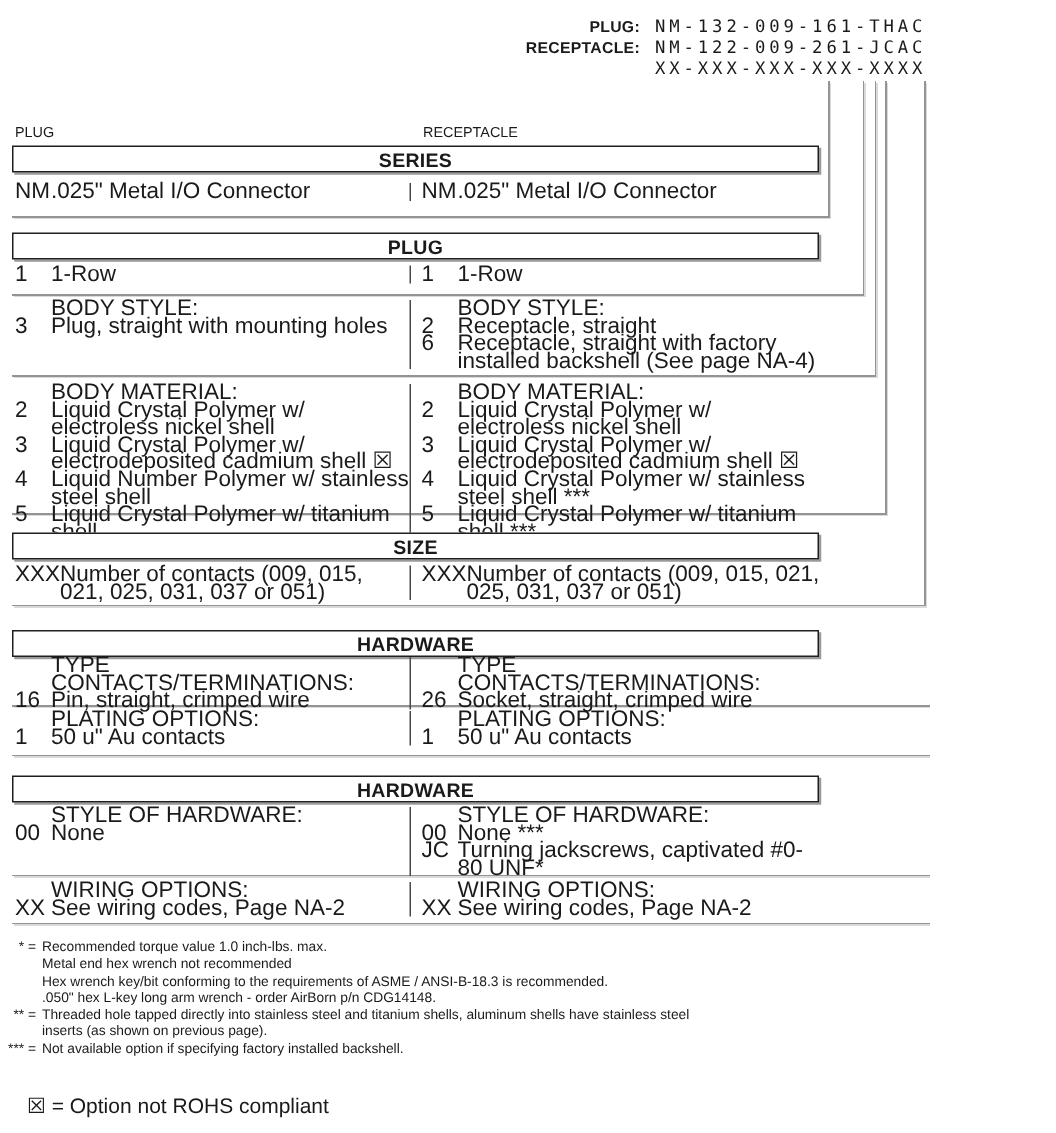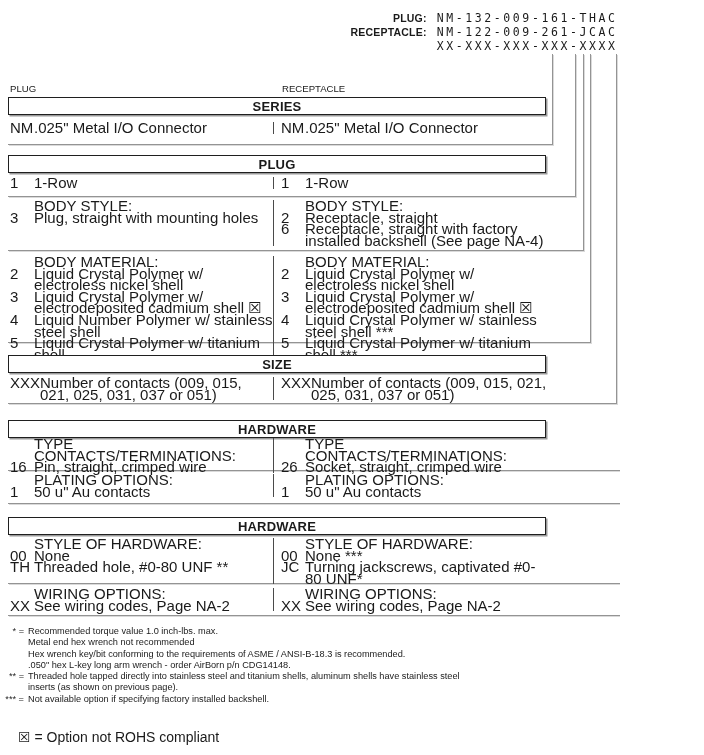--- a/index.html
+++ b/index.html
@@ -234,24 +234,20 @@
   <div class="hdr-box" style="top:517px">
     <span>HARDWARE</span>
   </div>
   <div class="sub" style="top:538px">
     <div class="lcol">
       <div class="shead">STYLE OF HARDWARE:</div>
       <div class="row">
         <span class="code">00</span>
         <span class="txt">None</span>
       </div>
-      <div class="row">
-        <span class="code">TH</span>
-        <span class="txt">Threaded hole, #0-80 UNF  **</span>
-      </div>
     </div>
     <div class="rcol">
       <div class="shead">STYLE OF HARDWARE:</div>
       <div class="row">
         <span class="code">00</span>
         <span class="txt">None  ***</span>
       </div>
       <div class="row">
         <span class="code">JC</span>
         <span class="txt">Turning jackscrews, captivated #0-80 UNF*</span>

